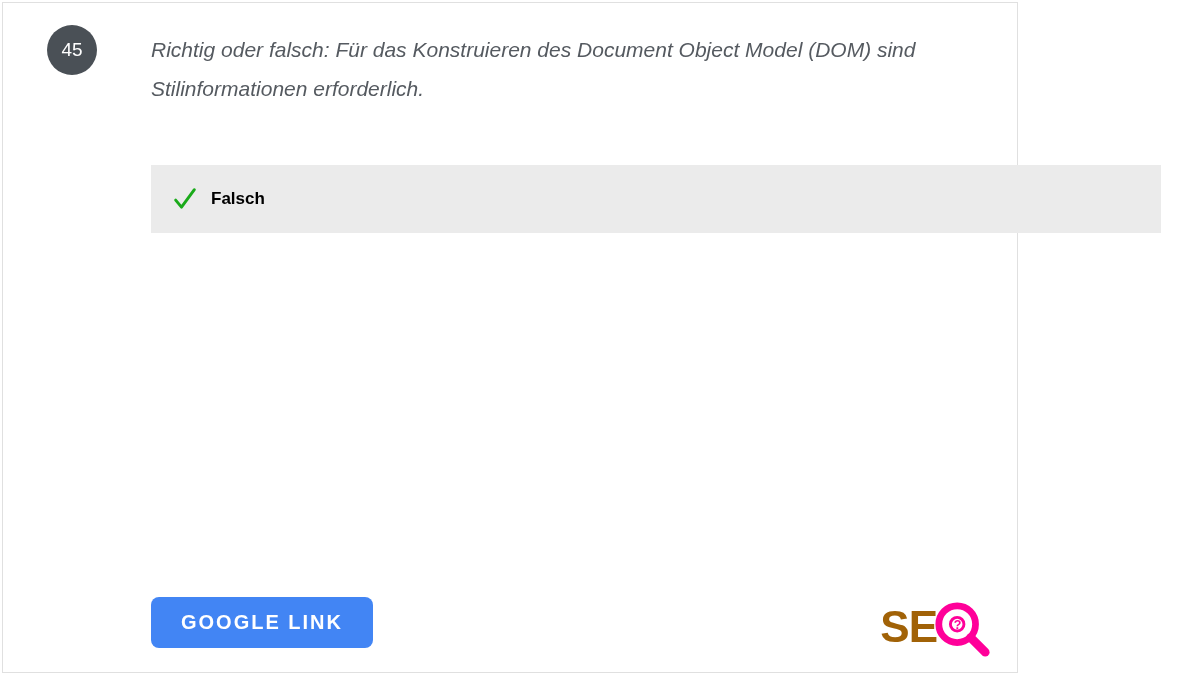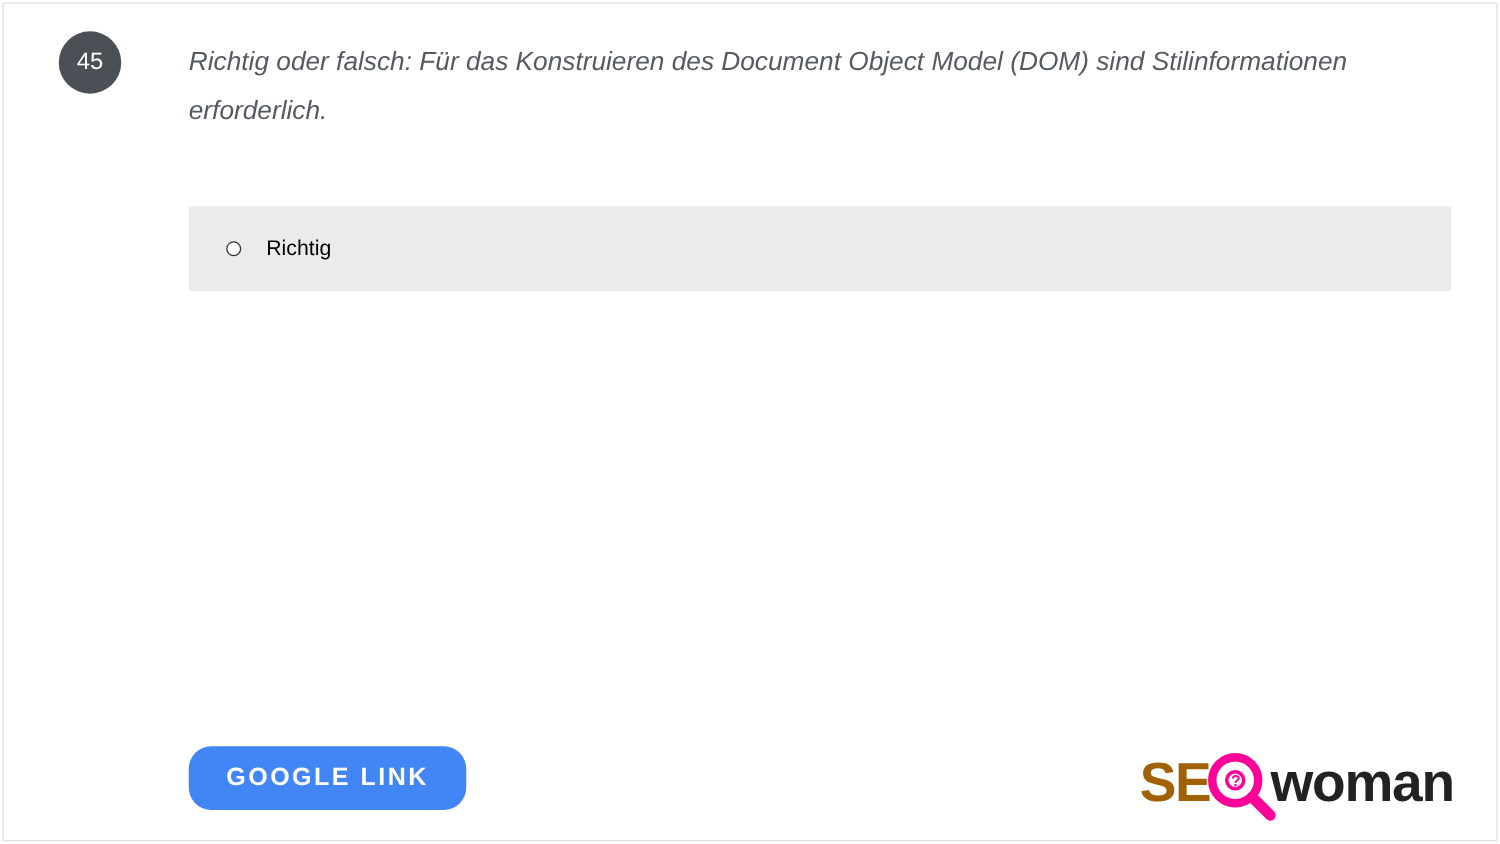--- a/index.html
+++ b/index.html
@@ -4,21 +4,21 @@
   <style>
     * { margin: 0; padding: 0; box-sizing: border-box; }
     body {
       font-family: Arial, Helvetica, sans-serif;
       background: #fff;
       width: 1200px;
       height: 675px;
       position: relative;
     }
     .container {
-      width: 1196px;
+      width: 1016px;
       height: 671px;
       margin: 2px;
       border: 1px solid #e0e0e0;
       position: relative;
       background: #fff;
     }
     .question-number {
       position: absolute;
       left: 44px;
       top: 22px;
@@ -84,21 +84,21 @@
       flex-shrink: 0;
       background: #fff;
     }
     .google-link-btn {
       position: absolute;
       left: 148px;
       bottom: 24px;
       background: #4285f4;
       color: #fff;
       border: none;
-      border-radius: 18px;
+      border-radius: 8px;
       padding: 14px 30px;
       font-size: 20px;
       font-weight: bold;
       letter-spacing: 2px;
       cursor: pointer;
       font-family: Arial, Helvetica, sans-serif;
     }
     .logo {
       position: absolute;
       right: 34px;
@@ -140,36 +140,39 @@
 <div class="container">
 
   <div class="question-number">
     <span>45</span>
   </div>
 
   <div class="question-text">Richtig oder falsch: Für das Konstruieren des Document Object Model (DOM) sind Stilinformationen erforderlich.</div>
 
   <div class="answers">
 
+    <div class="answer correct">
+      <span class="check-icon">
+        <svg viewBox="0 0 24 24" fill="none" stroke="#1aaa1a" stroke-width="2.5" stroke-linecap="round" stroke-linejoin="round">
+          <polyline points="4,13 9,19 20,4"></polyline>
+        </svg>
+      </span>
+      <span class="label">Falsch</span>
+    </div>
 
-    <div class="answer">
-      <span class="radio-icon"></span>
-      <span class="label">Richtig</span>
-    </div>
 
   </div>
 
   <button class="google-link-btn">GOOGLE   LINK</button>
 
   <div class="logo">
     <span class="se">SE</span>
     <span class="mag">
       <svg viewBox="0 0 60 60">
         <circle cx="25" cy="25" r="19" fill="none" stroke="#ff0099" stroke-width="7"></circle>
         <circle cx="25" cy="25" r="7" fill="none" stroke="#ff0099" stroke-width="3"></circle>
         <text x="25" y="30" font-size="13" font-weight="bold" text-anchor="middle" fill="#ff0099">?</text>
         <line x1="39" y1="39" x2="54" y2="54" stroke="#ff0099" stroke-width="9" stroke-linecap="round"></line>
       </svg>
     </span>
-    <span class="woman">woman</span>
   </div>
 
 </div>
 
 </body></html>

